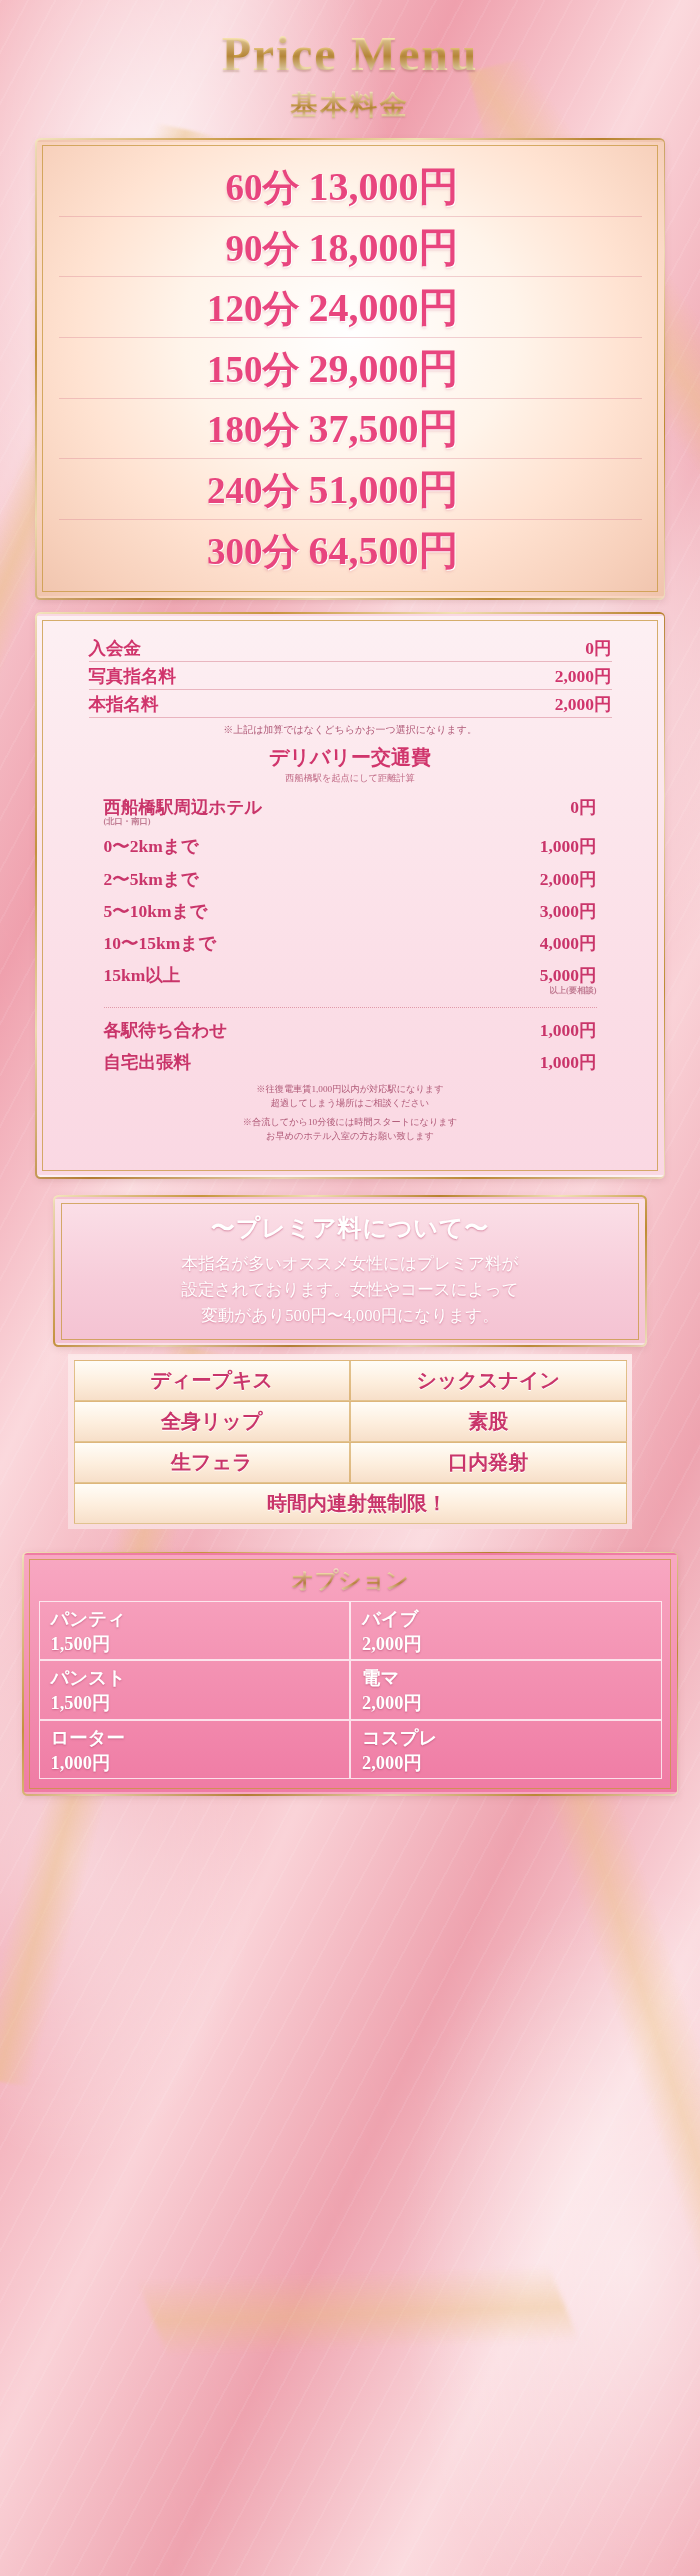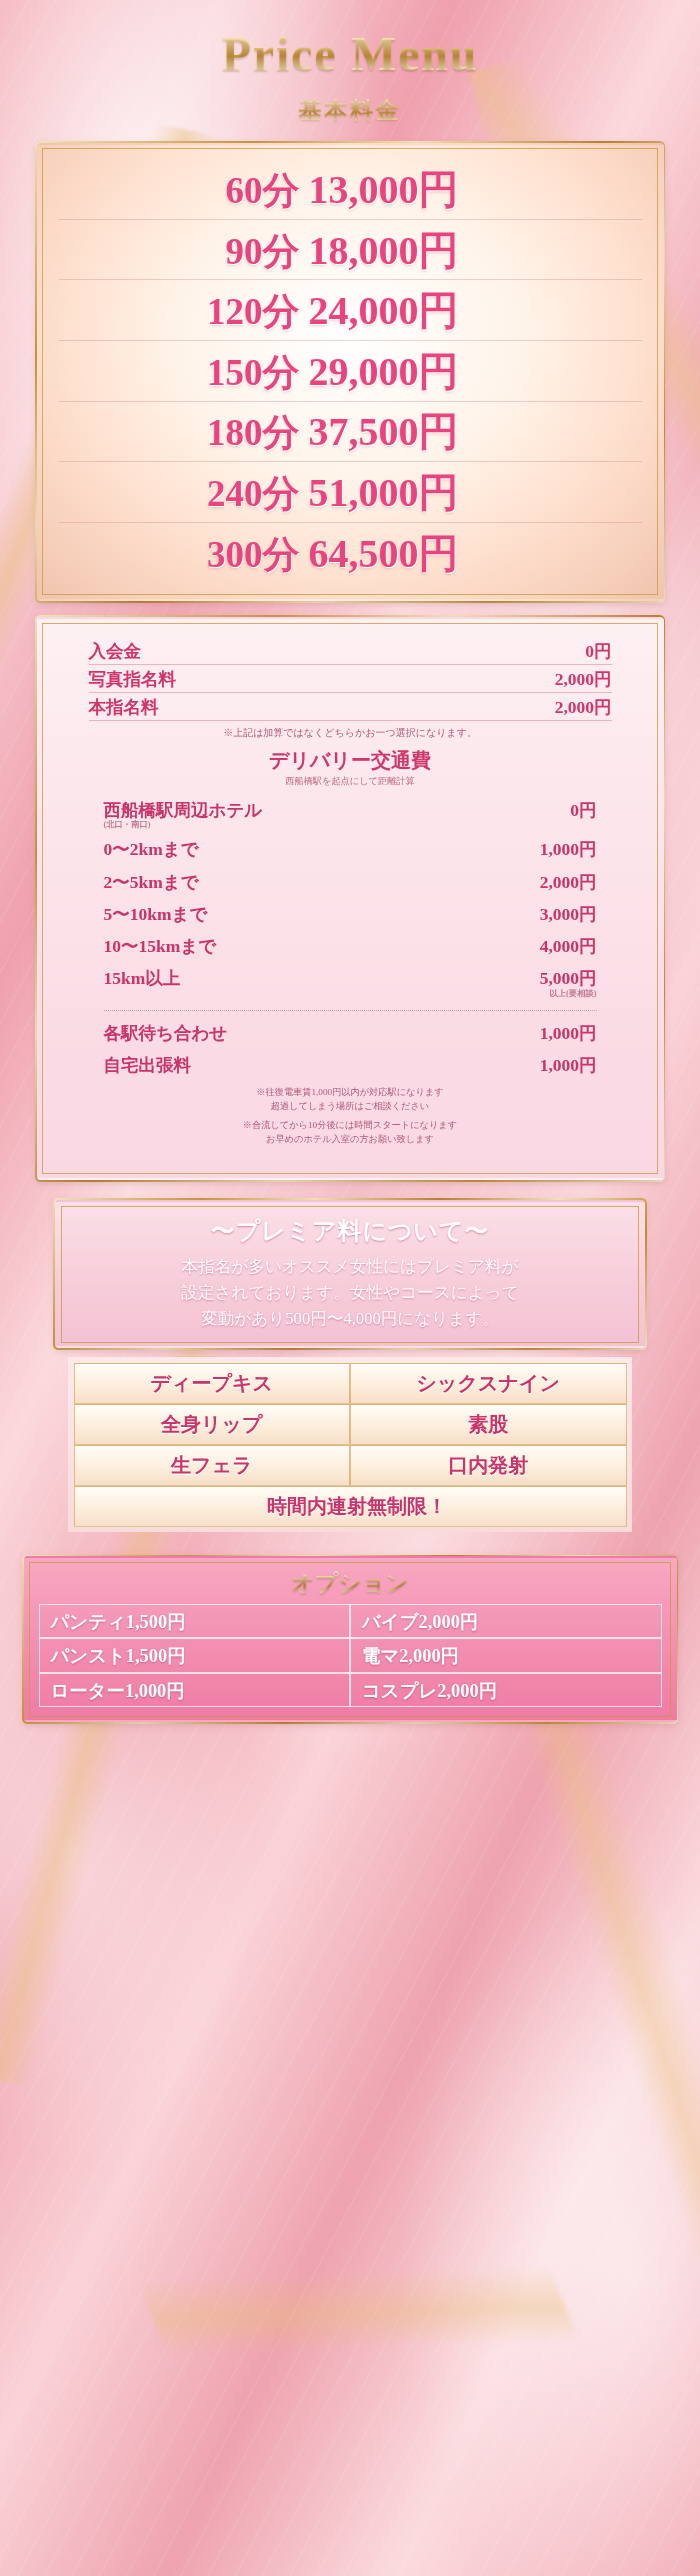--- a/index.html
+++ b/index.html
@@ -48,21 +48,21 @@
   .title-wrap{text-align:center;padding-top:26px;}
   .title-en{
     font-family:"Liberation Serif", serif;
     font-size:48px;font-weight:700;letter-spacing:1.8px;
     background:linear-gradient(180deg,#fff8e2 0%,#f4dca0 28%,#c99a3e 55%,#f6e6b6 78%,#d8ab52 100%);
     -webkit-background-clip:text;background-clip:text;color:transparent;
     text-shadow:0 1.8px 1.8px rgba(120,70,40,.25);
     margin:0;
   }
   .title-jp{
-    font-size:23px;font-weight:700;margin-top:14px;letter-spacing:2.8px;
+    font-size:27px;font-weight:700;margin-top:6px;letter-spacing:2.8px;
     background:linear-gradient(180deg,#fffaea 0%,#f0d79b 30%,#c3933a 58%,#f5e4b4 80%,#d2a44d 100%);
     -webkit-background-clip:text;background-clip:text;color:transparent;
     text-shadow:0 0.9px 1.8px rgba(120,70,40,.22);
   }
 
   
   .gold-frame{
     position:relative;margin:0 auto;
     border:2.8px solid transparent;border-radius:3.7px;
     background-clip:padding-box;
@@ -148,22 +148,22 @@
   .svc-cell.full{width:100%;padding-left:14px;}
 
   
   .opt-panel{width:623px;margin:24px auto 0;padding:9.2px 13px 13px;
     background:linear-gradient(180deg,#f8a8c2 0%, #f391b2 50%, #ef7ba4 100%);}
   .opt-title{text-align:center;font-size:23px;font-weight:700;
     background:linear-gradient(180deg,#fffaea 0%,#f4dda4 30%,#c3933a 58%,#f5e4b4 80%,#d2a44d 100%);
     -webkit-background-clip:text;background-clip:text;color:transparent;
     text-shadow:0 0.9px 1.8px rgba(140,60,90,.3);margin-bottom:5.5px;}
   .opt-grid{display:flex;flex-wrap:wrap;}
-  .opt-cell{width:50%;box-sizing:border-box;display:flex;justify-content:flex-start;
-    align-items:baseline;padding:3.7px 11px;border:0.9px solid rgba(255,255,255,.75);}
+  .opt-cell{width:50%;box-sizing:border-box;display:flex;justify-content:space-between;
+    align-items:baseline;padding:3.7px 11px;border:0.9px solid rgba(255,255,255,.75);flex-direction:column;}
   .opt-cell .n{font-size:18.4px;color:#fff;font-weight:700;text-shadow:0 0.9px 1.8px rgba(170,60,100,.5);}
   .opt-cell .p{font-size:18.4px;color:#fff;font-weight:700;text-shadow:0 0.9px 1.8px rgba(170,60,100,.5);}
 </style>
 </head>
 <body>
 
 <div class="bg"></div>
 <div class="ribbon r1"></div>
 <div class="ribbon r2"></div>
 <div class="ribbon r3"></div>

